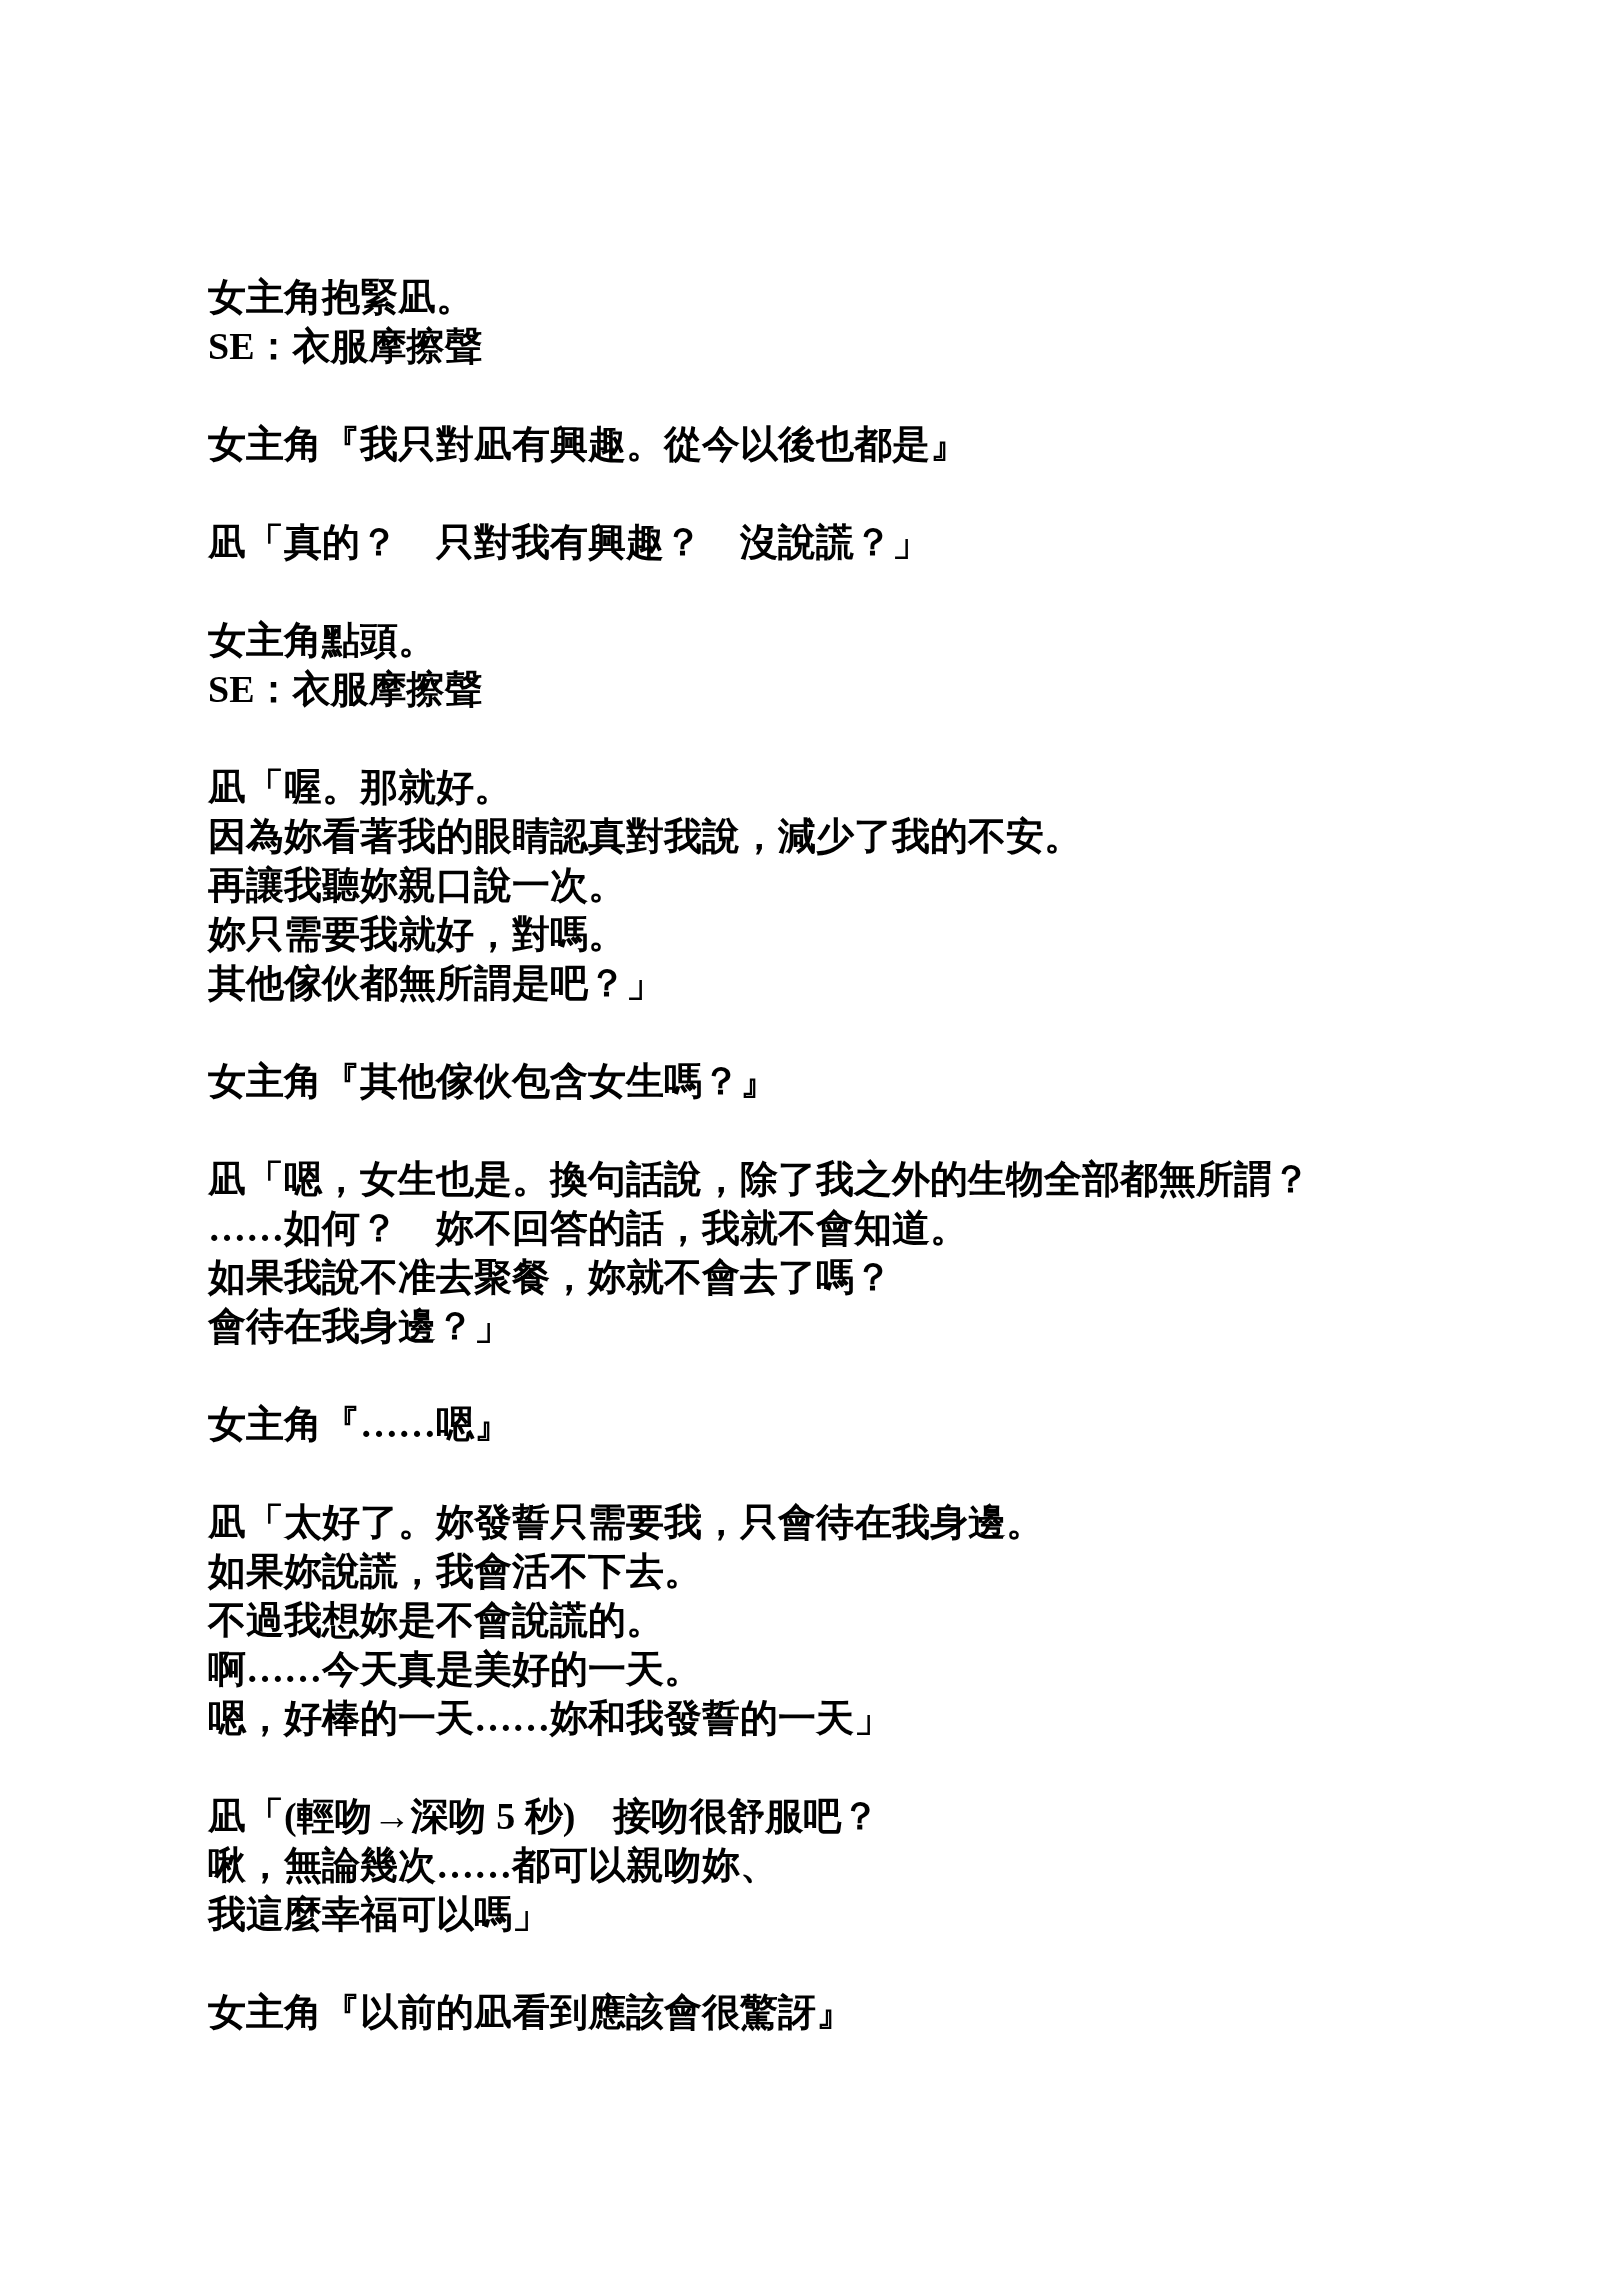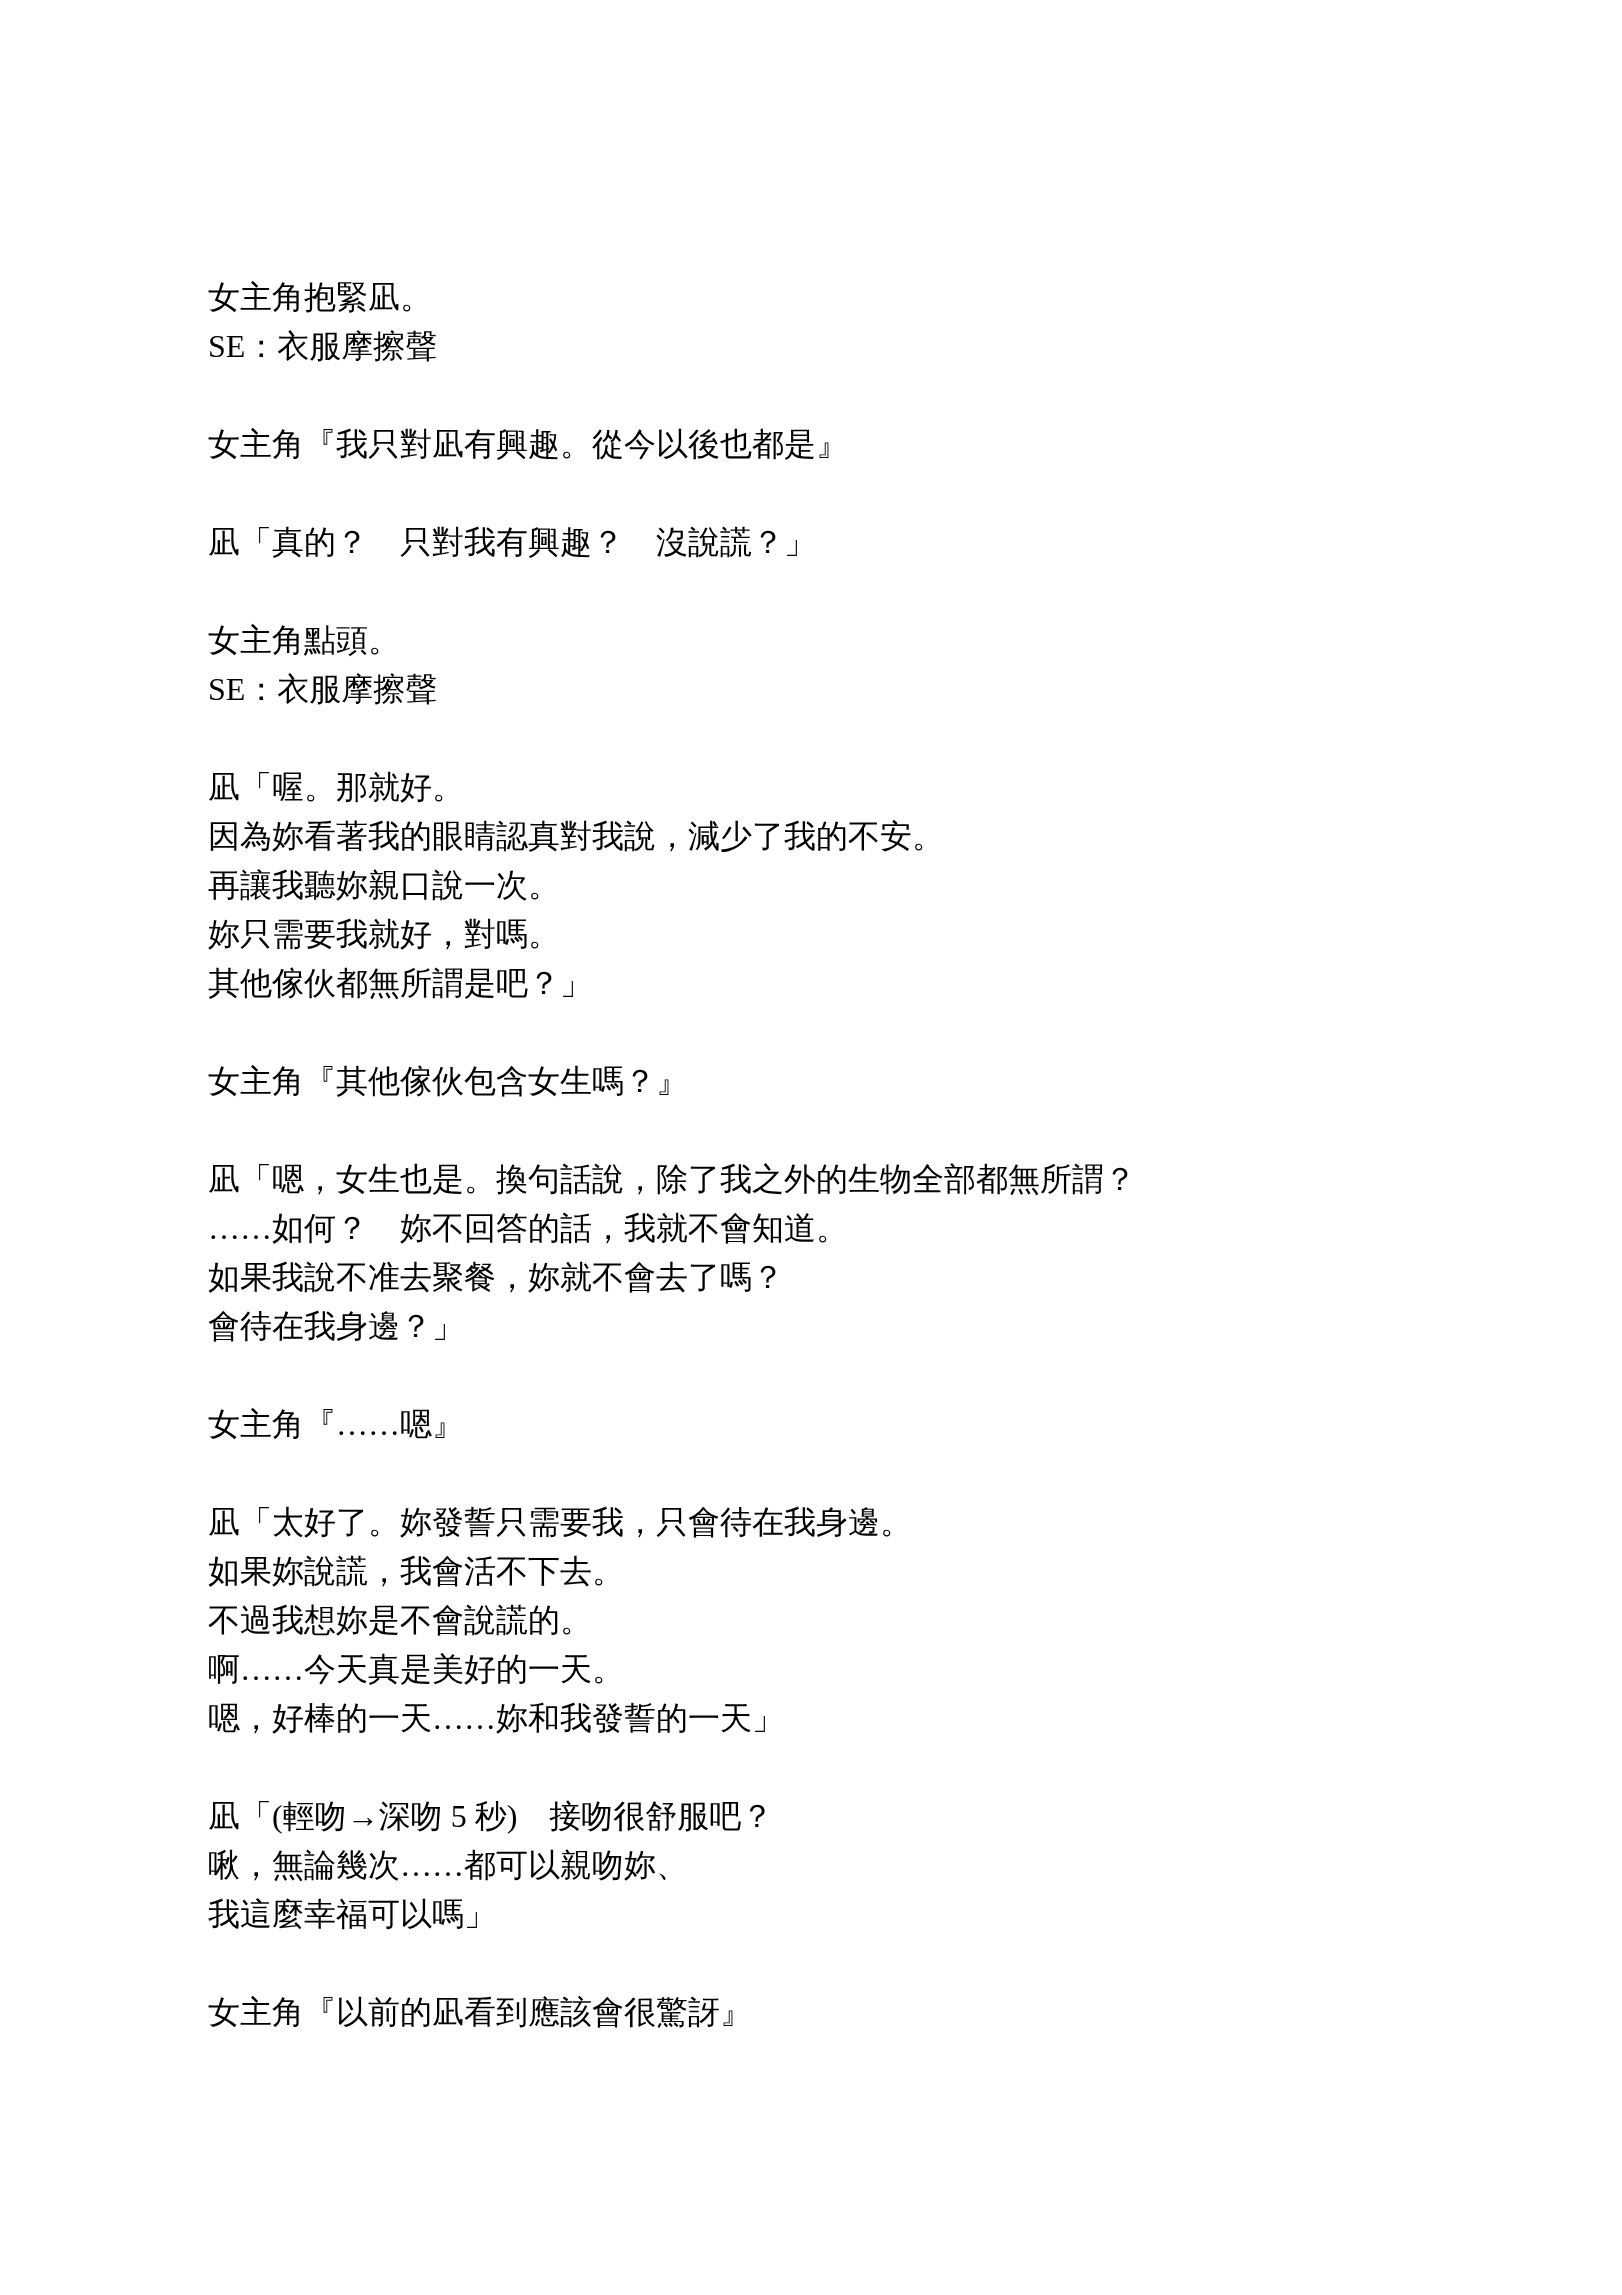--- a/index.html
+++ b/index.html
@@ -14,23 +14,23 @@
     background: #ffffff;
     overflow: hidden;
     font-family: "Liberation Serif", "DejaVu Serif", serif;
   }
   .doc-body {
     position: absolute;
     left: 208px;
     top: 273px;
     right: 188px;
     color: #000000;
-    font-size: 32px;
+    font-size: 38px;
     line-height: 49px;
-    font-weight: 400;
+    font-weight: 700;
     text-align: left;
     white-space: pre-wrap;
   }
   .para {
     margin: 0 0 49px 0; 
   }
   .line {
     min-height: 49px;
   }
 </style>

